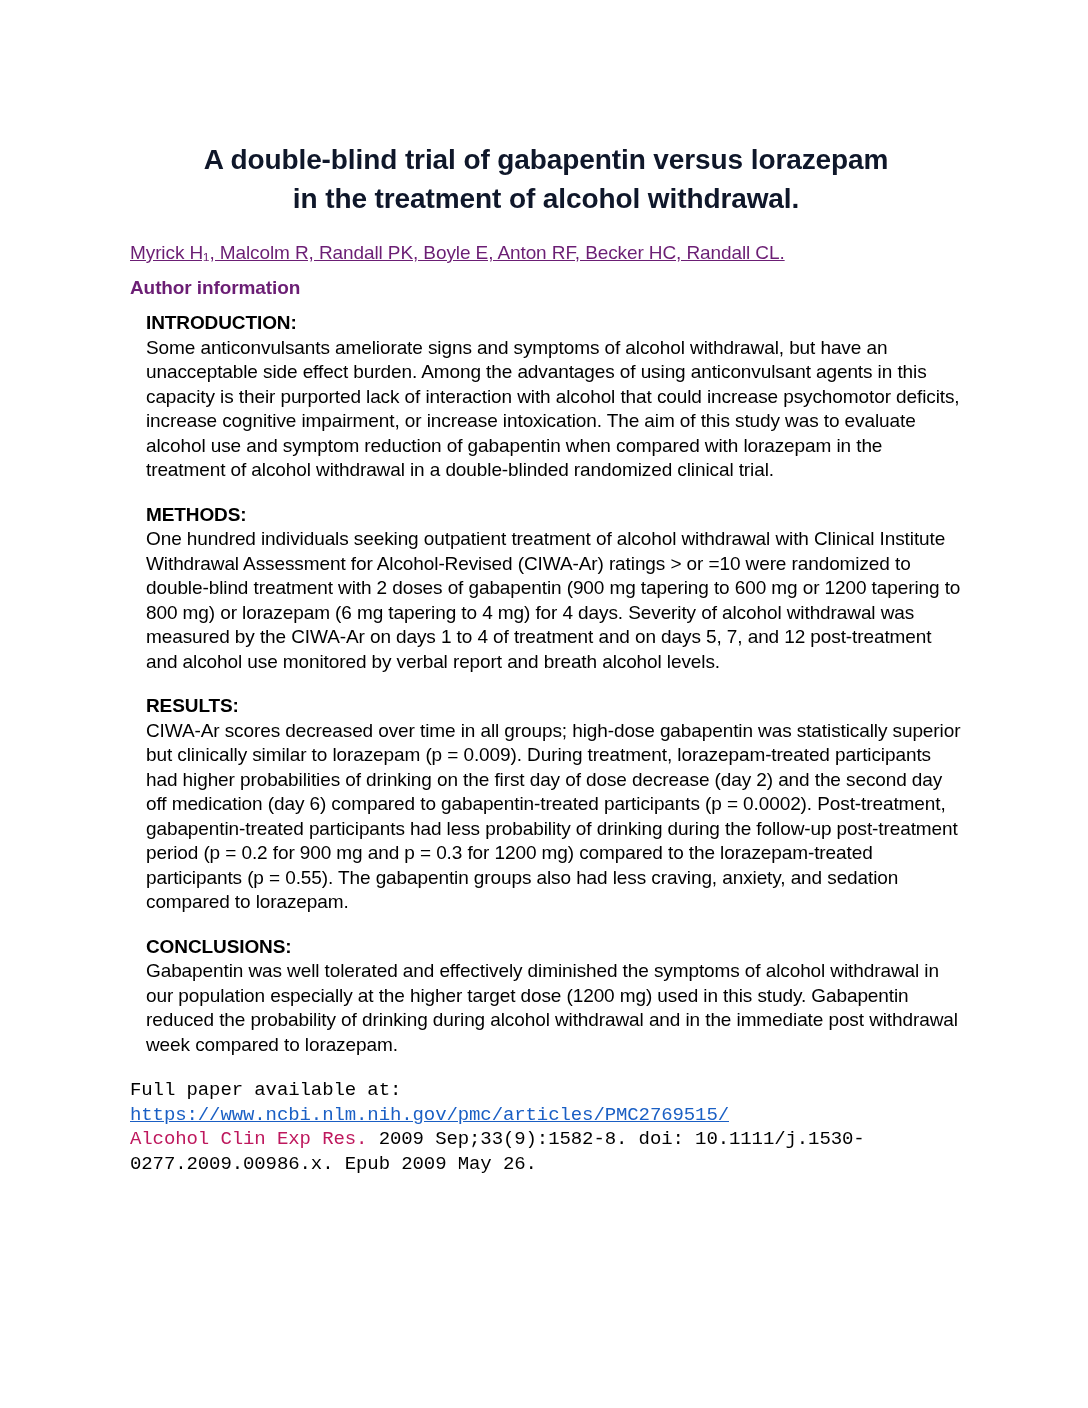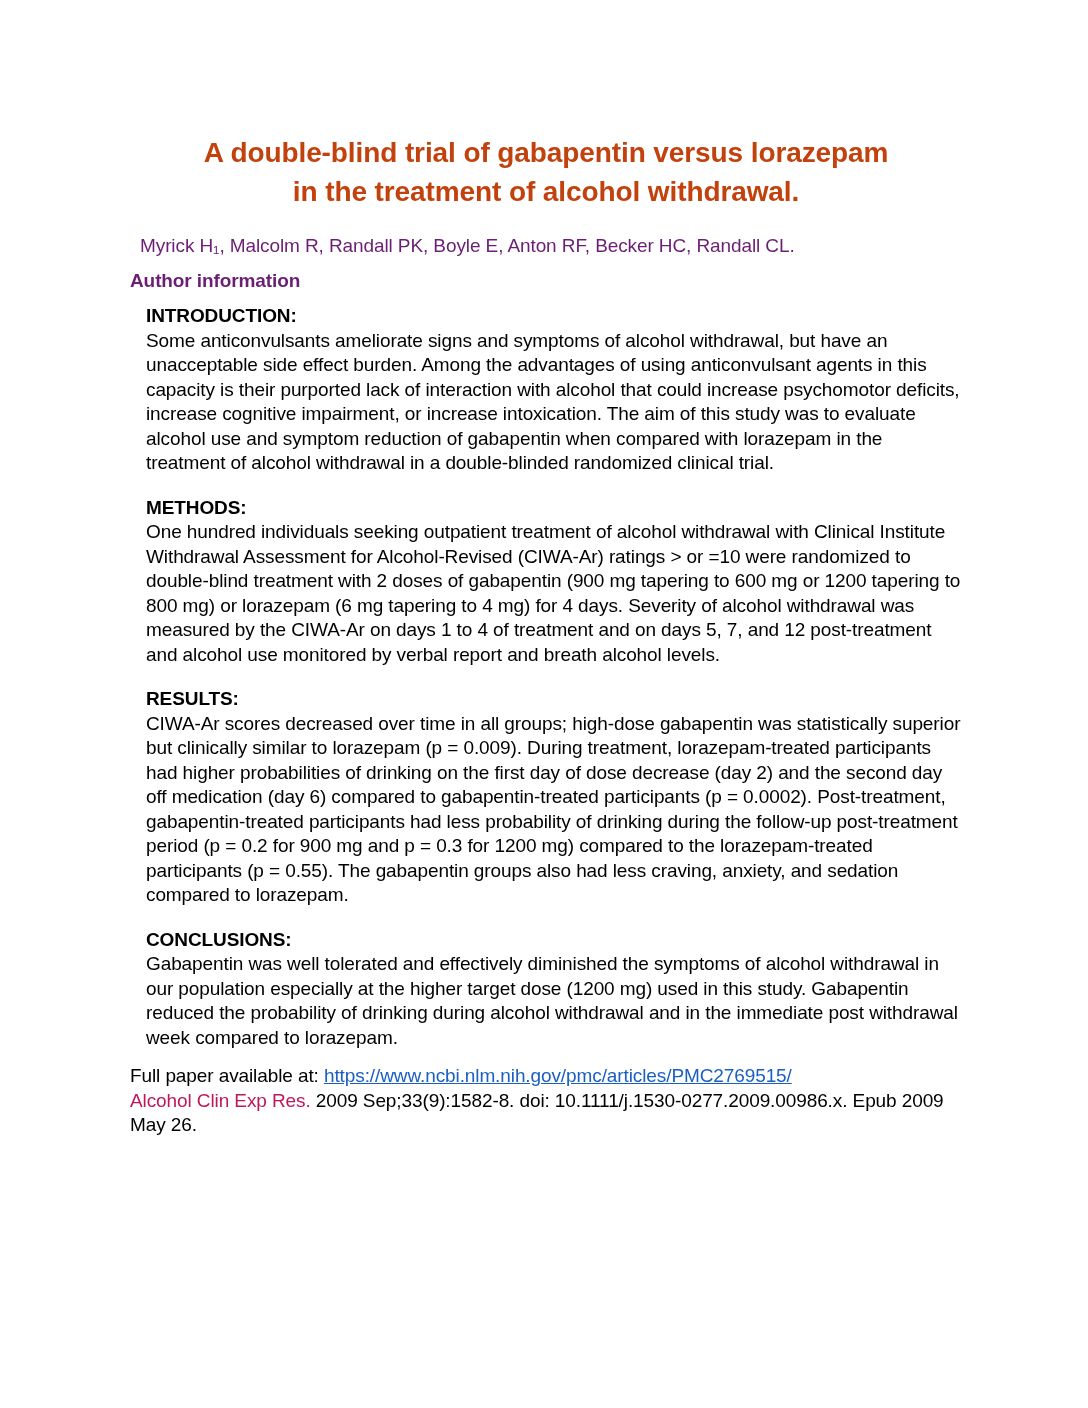--- a/index.html
+++ b/index.html
@@ -16,26 +16,27 @@
   }
   .content {
     padding: 128px 126px 0 130px; 
   }
   .paper-title {
     font-size: 28px;
     line-height: 39px;
     font-weight: bold;
     text-align: center;
     max-width: 700px;
-    margin: 5px auto 23px auto;
-    color: #c2410c;
+    margin: 12px auto 23px auto;
+    color: #0f172a;
   }
   .authors-line {
     color: #6B1E74;
-    margin: 10px;
+    margin: 0;
+    text-decoration: underline;
   }
   .author-info-toggle {
     color: #6B1E74;
     font-weight: bold;
     margin: 10px 0 0 0;
     cursor: pointer;
   }
   .abstract-label {
     color: #A5673C;
     font-weight: bold;
@@ -47,21 +48,21 @@
     font-size: 19px;
     line-height: 24.5px;
     font-weight: bold;
     margin: 0;
     color: #000000;
   }
   .section-body {
     margin: 0;
     white-space: pre-line; 
   }
-  .footer { margin-top: 14px; }
+  .footer { margin-top: 21px; font-family: Liberation Mono, monospace; }
   .full-paper-line { margin: 0; }
   .pmc-link {
     color: #1A5FC4;
     text-decoration: underline;
     cursor: pointer;
   }
   .citation-line { margin: 0; }
   .journal-name { color: #be185d; }
 </style>
 </head>

